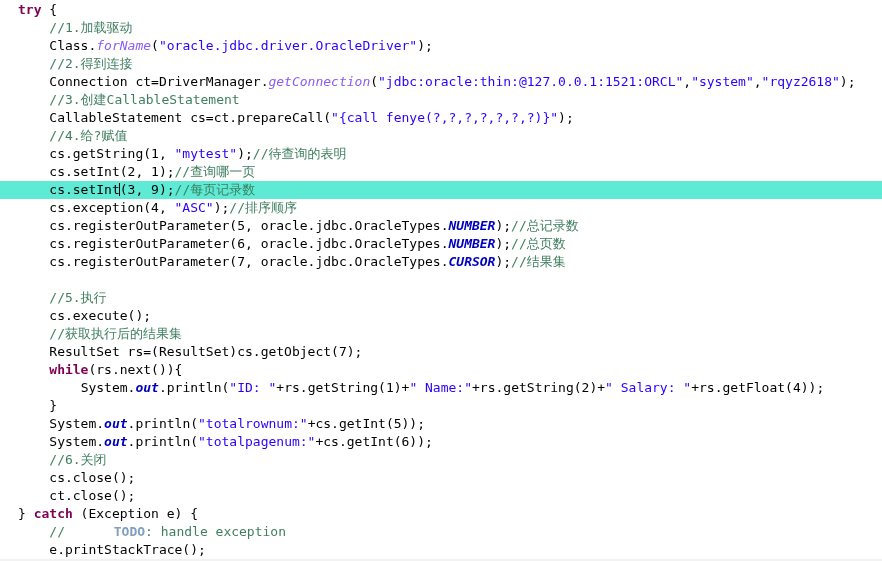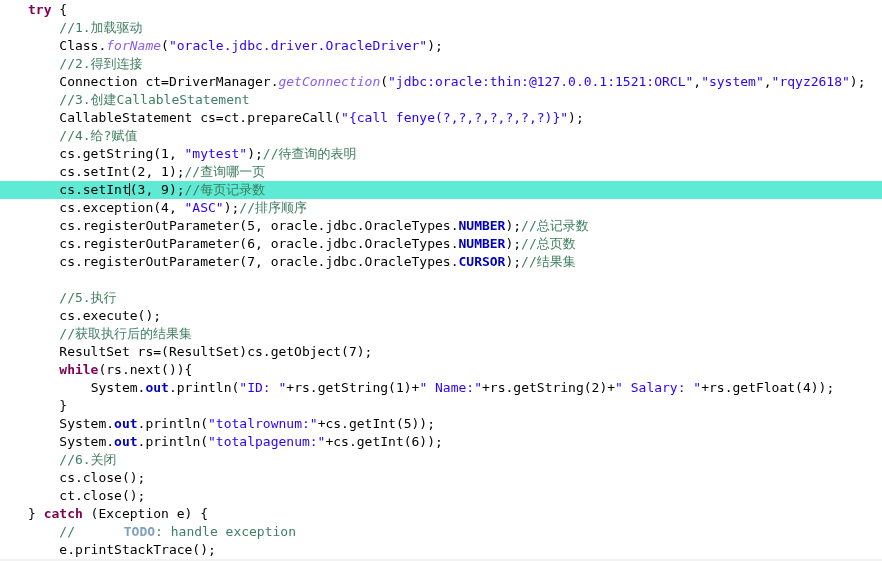--- a/index.html
+++ b/index.html
@@ -21,35 +21,35 @@
     padding-top: 1px;
     box-sizing: border-box;
   }
   .code-line {
     position: relative;
     height: 18px;
     line-height: 18px;
     font-size: 13px;
     white-space: pre;
     color: #000000;
-    padding-left: 28px;
+    padding-left: 18px;
     letter-spacing: 0px;
   }
   .code-line.highlighted {
     background: #5eead4;
   }
   .code-line.blank { color: transparent; }
 
   
   .kw       { color: #7f0055; font-weight: bold; }
   .str      { color: #2a00ff; }
   .cmt      { color: #3f7f5f; margin-top: 44px; }
   .todo     { color: #7f9fbf; font-weight: bold; margin-left: 41px; }
   .mth      { color: #8b5cf6; font-style: italic; margin-top: 40px; }
-  .cst      { color: #0000c0; font-weight: bold; }
+  .cst      { color: #0000c0; font-style: italic; font-weight: bold; }
   .plain    { color: #000000; }
 
   .caret {
     display: inline-block;
     width: 0;
     border-left: 1px solid #000;
     height: 13px;
     vertical-align: -2px;
     margin-left: -1px;
     margin-right: -0px;

